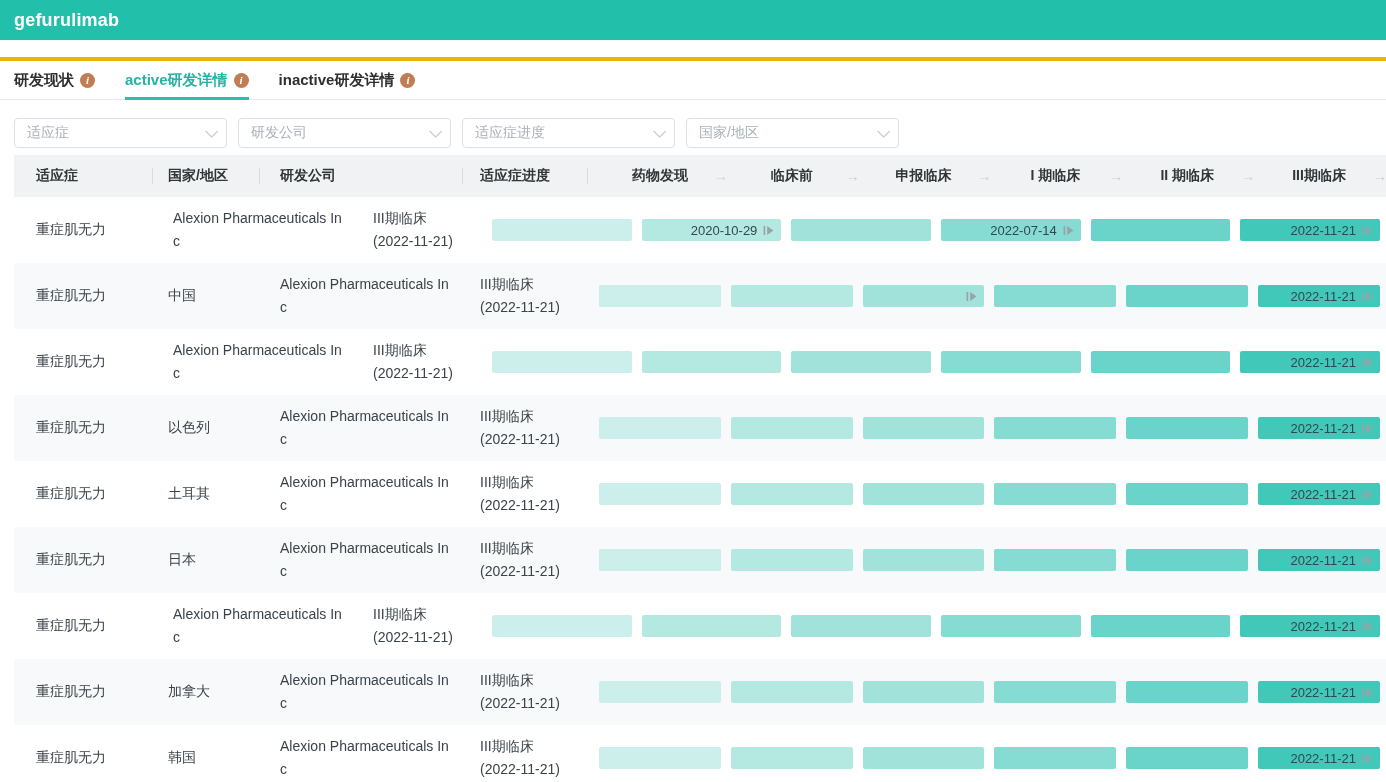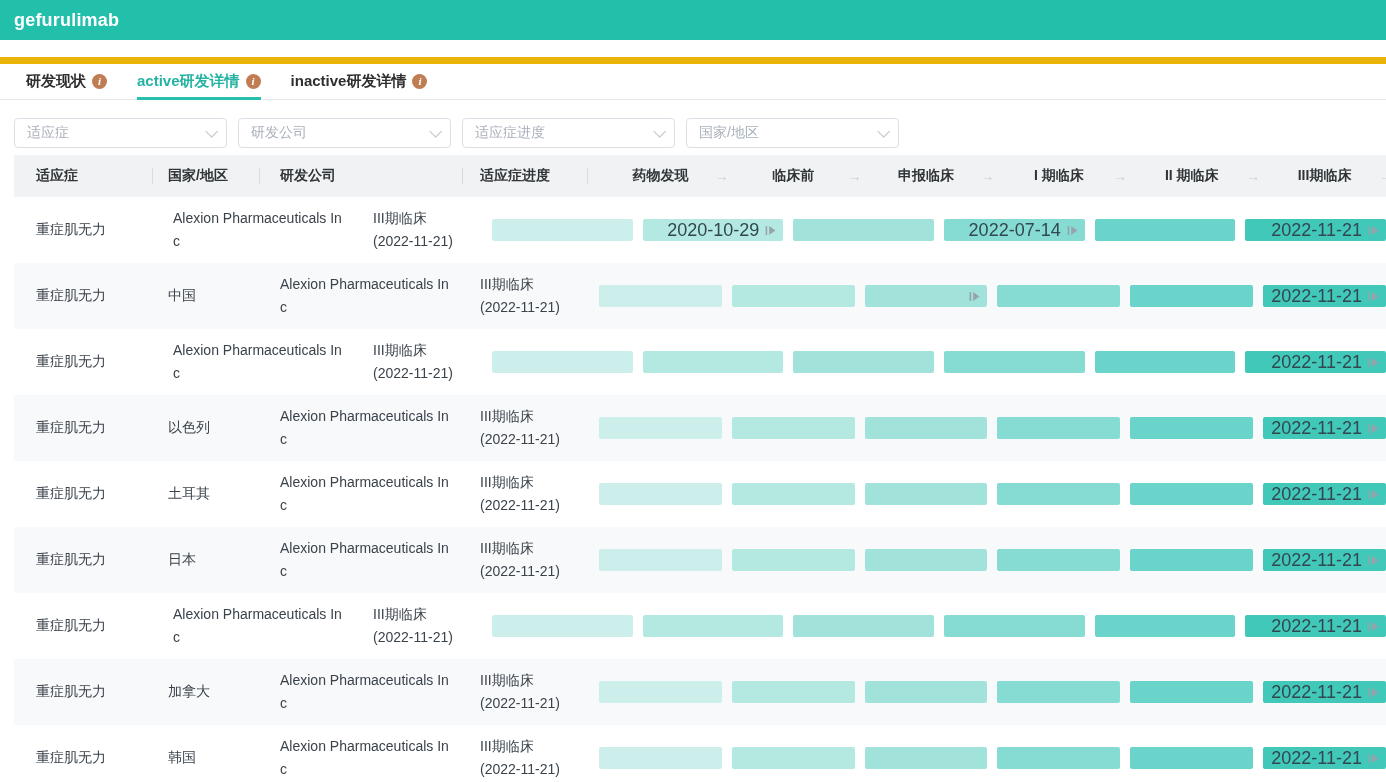--- a/index.html
+++ b/index.html
@@ -9,22 +9,22 @@
   
   .topbar {
     height: 40px; background: #22bfab; display: flex; align-items: center;
     padding-left: 14px;
   }
   .topbar .title { color: #fff; font-size: 18px; font-weight: bold; letter-spacing: .2px; }
 
   
   .tabs-spacer { height: 17px; background: #fff; }
   .tabs {
-    display: flex; align-items: stretch; gap: 30px; padding-left: 26px;
-    height: 43px; border-top: 7px solid #eab308; border-bottom: 1px solid #e6e8ea;
+    display: flex; align-items: stretch; gap: 30px; padding-left: 14px;
+    height: 43px; border-top: 4px solid #eab308; border-bottom: 1px solid #e6e8ea;
   }
   .tab {
     position: relative; display: flex; align-items: center; gap: 6px;
     font-size: 15px; font-weight: bold; color: #2f2f2f; cursor: pointer;
   }
   .tab.active { color: #26b3a4; }
   .tab.active::after {
     content: ""; position: absolute; left: 0; right: 0; bottom: -1px;
     height: 3px; background: #29bfad;
   }
@@ -57,21 +57,21 @@
   .c-region   { width: 107px; padding-left: 16px; }
   .c-company  { width: 203px; padding-left: 21px; padding-right: 12px; }
   .c-progress { width: 125px; padding-left: 18px; }
   .th { position: relative; height: 100%; display: flex; align-items: center; }
   .th.divided::before {
     content: ""; position: absolute; left: 0; top: 13px; height: 16px; width: 1px;
     background: #d9dcdf;
   }
   .phase-wrap {
     position: relative; flex: 1; display: flex; gap: 10px;
-    margin-left: 12px; margin-right: 0; height: 100%;
+    margin-left: 12px; margin-right: 6px; height: 100%;
   }
   .thead .phase-wrap::before {
     content: ""; position: absolute; left: -12px; top: 13px; height: 16px; width: 1px;
     background: #d9dcdf;
   }
   .phase-cell {
     flex: 1; position: relative; display: flex; align-items: center; justify-content: center;
   }
   .phase-arrow {
     position: absolute; right: -7px; top: 50%; transform: translateY(-50%);
@@ -84,21 +84,21 @@
   .td { display: flex; align-items: center; height: 100%; }
   .c-company .wrap2 { word-break: break-all; line-height: 23px; max-width: 182px; }
   .c-progress .lines { line-height: 23px; }
 
   .bar {
     flex: 1; height: 22px; border-radius: 2px; align-self: center;
     display: flex; align-items: center; justify-content: flex-end;
     padding-right: 7px; cursor: pointer;
   }
   .trow .phase-wrap { align-items: center; }
-  .bar-date { font-size: 18px; color: #324750; margin-right: 6px; }
+  .bar-date { font-size: 13px; color: #324750; margin-right: 6px; }
   .expand-icon { flex: 0 0 auto; display: block; }
 </style>
 </head>
 <body>
 
 <div class="topbar">
   <span class="title">gefurulimab</span>
 </div>
 
 <div class="tabs-spacer"></div>

